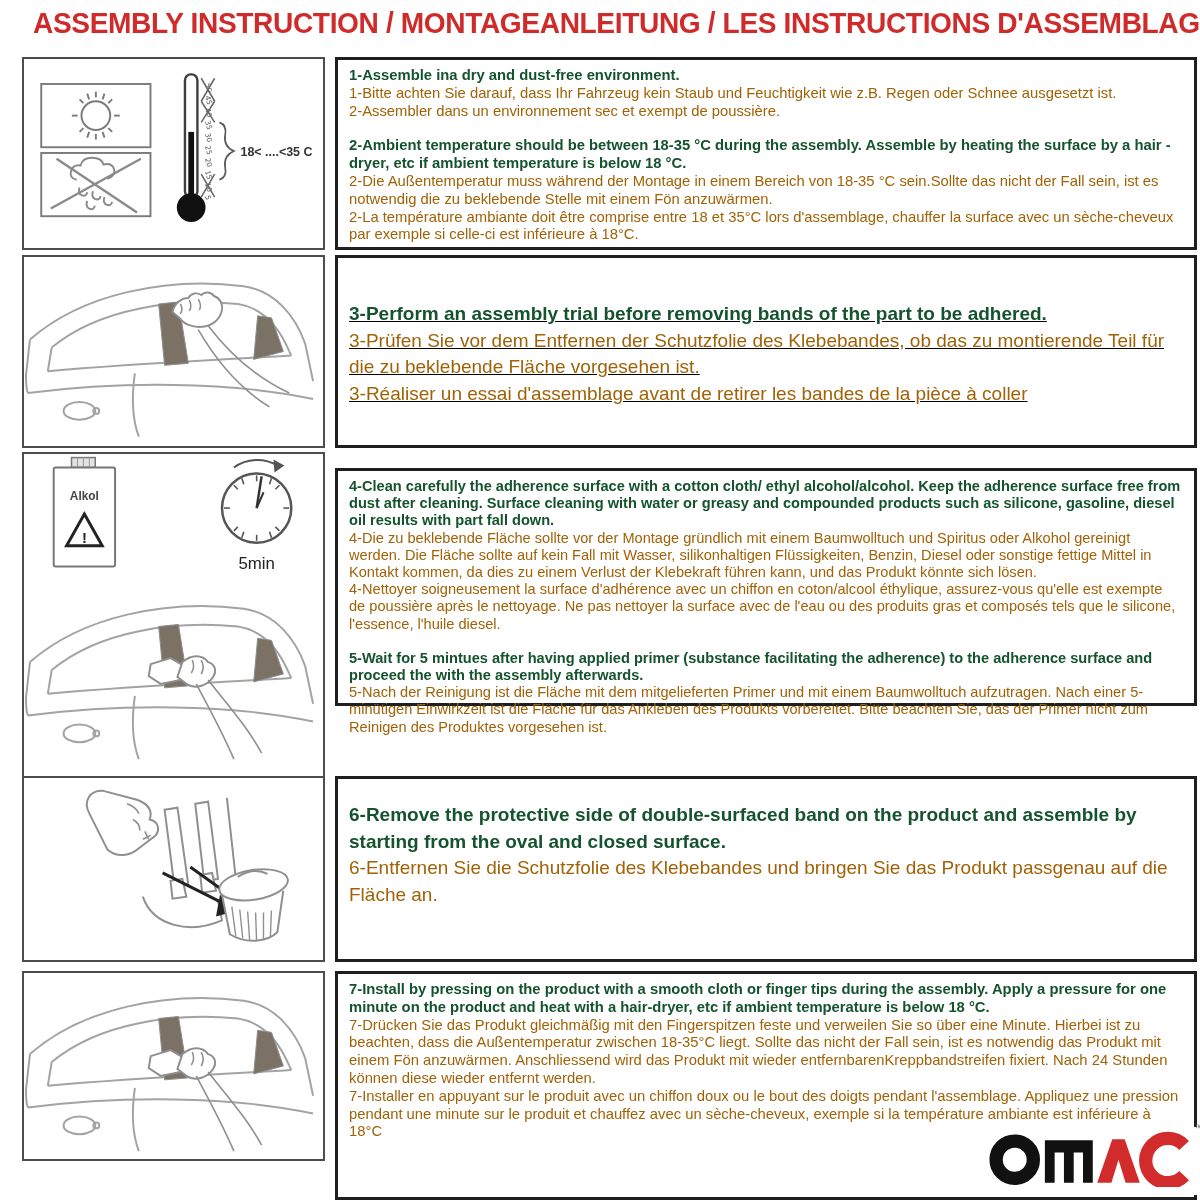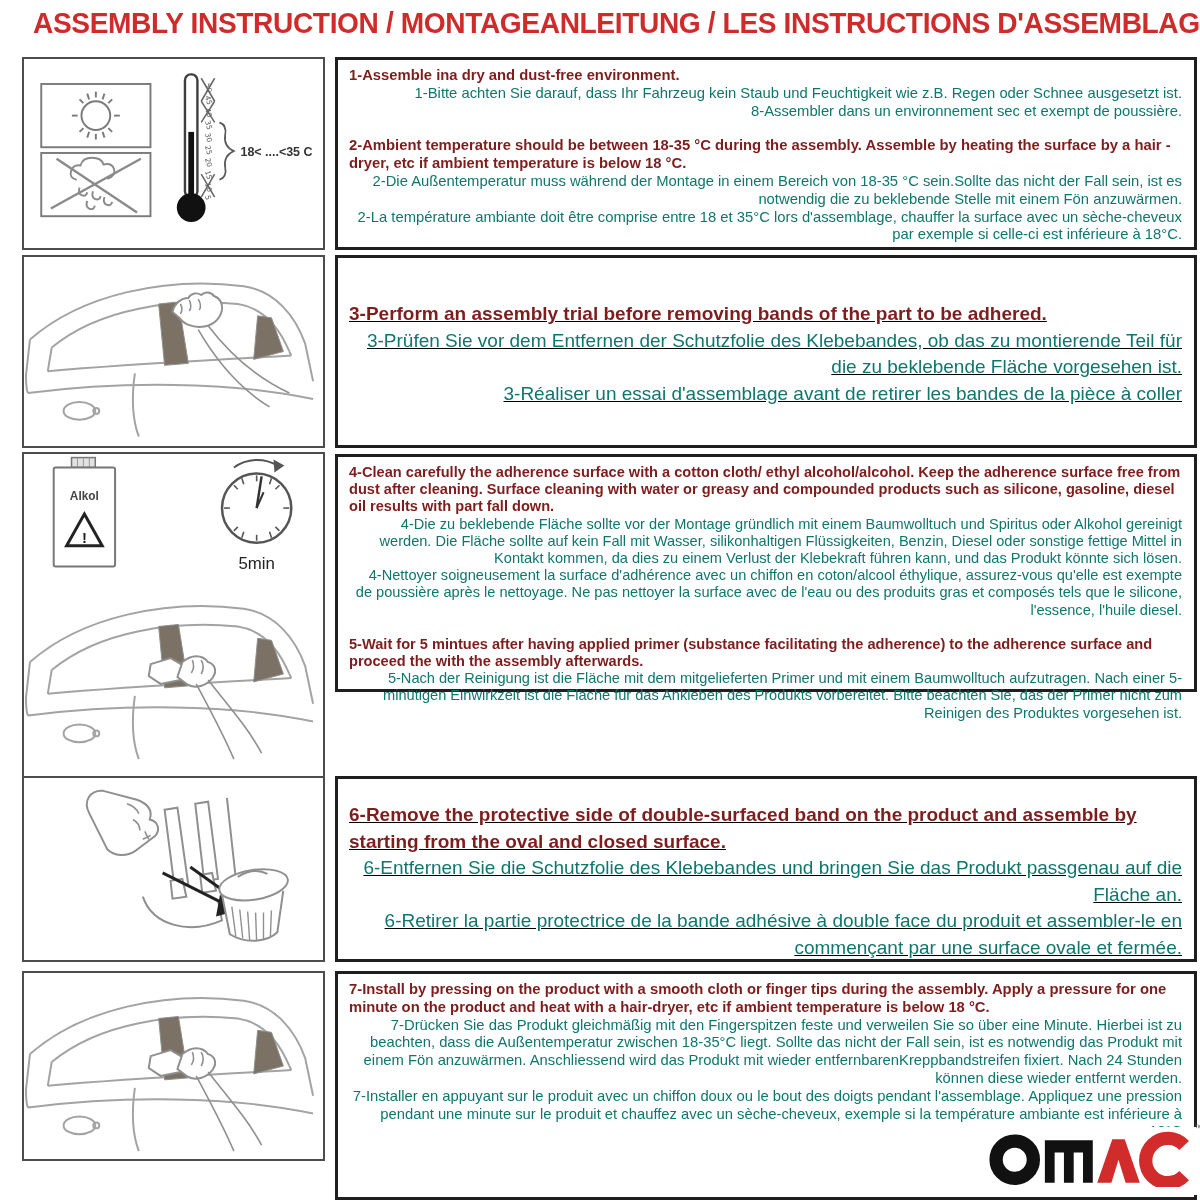--- a/index.html
+++ b/index.html
@@ -10,25 +10,25 @@
            transform-origin:left center;}
   .row{position:absolute;left:0;width:1200px;}
   .illus{position:absolute;left:22px;width:303px;background:#fff;border:2px solid #4d4d4d;
          box-sizing:border-box;}
   .tbox{position:absolute;left:335px;width:862px;background:#fff;border:3px solid #1f1f1f;
         box-sizing:border-box;padding:7px 12px 0 11px;}
   .tbox p{margin:0;}
   .s-small p{font-size:14.8px;line-height:17.8px;}
   .s-small3 p{font-size:14.6px;line-height:17.2px;}
   .s-large p{font-size:19px;line-height:26.5px;}
-  p.b{font-weight:bold;color:#7f1d1d;}
-  p.r{font-weight:normal;color:#0f766e;text-align:right;}
+  p.b{font-weight:bold;color:#14532d;}
+  p.r{font-weight:normal;color:#a16207;}
   .gap{margin-top:17px !important;}
   .pt-big{padding-top:43px;text-decoration:underline;}
-  .pt-mid{padding-top:23px;text-decoration:underline;}
+  .pt-mid{padding-top:23px;}
   svg{display:block;}
   .logo{position:absolute;left:983px;top:1127px;width:212px;height:68px;background:#fff;
         padding-left:6px;z-index:3;}
   .tm{position:absolute;right:-2px;top:-4px;font-size:9px;color:#555;}
 </style>
 </head>
 <body>
 
 <div class="page">
 
@@ -95,21 +95,21 @@
               <line x1="199" y1="116" x2="185" y2="140"></line>
           </g>
           <path d="M204,62 q8,3 6,13 q-2,12 9,17 q-11,5 -9,17 q2,10 -6,13" fill="none" stroke="#5a5a5a" stroke-width="1.8"></path>
           <text x="226" y="97" font-size="13" font-weight="bold" fill="#333">18&lt; ....&lt;35 C</text>
         </g>
       </svg>
     </div>
     <div class="tbox s-small" style="top:0;height:193px">
       <p class="b">1-Assemble ina dry and dust-free environment.</p>
       <p class="r">1-Bitte achten Sie darauf, dass Ihr Fahrzeug kein Staub und Feuchtigkeit wie z.B. Regen oder Schnee ausgesetzt ist.</p>
-      <p class="r">8-Assembler dans un environnement sec et exempt de poussière.</p>
+      <p class="r">2-Assembler dans un environnement sec et exempt de poussière.</p>
       <p class="b gap">2-Ambient temperature should be between 18-35 °C  during the assembly. Assemble by heating the surface by a hair -dryer, etc if ambient temperature is below 18 °C.</p>
       <p class="r">2-Die Außentemperatur muss während der Montage in einem Bereich von 18-35 °C  sein.Sollte das nicht der Fall sein, ist es notwendig die zu beklebende Stelle mit einem Fön anzuwärmen.</p>
       <p class="r">2-La température ambiante doit être comprise entre 18 et 35°C lors d'assemblage, chauffer la surface avec un sèche-cheveux par exemple si celle-ci est inférieure à 18°C.</p>
     </div>
   </div>
 
   <div class="row" style="top:255px">
     <div class="illus" style="top:0;height:193px">
       <svg width="297" height="187" viewBox="0 0 300 182">
         <g stroke="#a3a3a3" stroke-width="2" fill="none">
@@ -201,21 +201,21 @@
           <path d="M160,80 c9,-8 20,-8 26,0 c7,2 9,9 5,15 c-6,9 -18,13 -27,7 l-9,-7 z" fill="#fff" stroke="#8f8f8f" stroke-width="2"></path>
           <g stroke="#8f8f8f" stroke-width="1.6" fill="none">
             <path d="M170,78 q3,7 -1,13"></path>
               <path d="M179,78 q4,7 0,14"></path>
             <path d="M186,98 C208,126 226,146 240,172"></path>
               <path d="M174,102 C190,132 202,154 212,178"></path>
           </g>
         </g>
       </svg>
     </div>
-    <div class="tbox s-small3" style="top:2px;height:238px">
+    <div class="tbox s-small3" style="top:16px;height:238px">
       <p class="b">4-Clean carefully the adherence surface with a cotton cloth/ ethyl alcohol/alcohol. Keep the adherence surface free from dust after cleaning. Surface cleaning with water or greasy and compounded products such as silicone, gasoline, diesel oil results with part fall down.</p>
       <p class="r">4-Die zu beklebende Fläche sollte vor der Montage gründlich mit einem Baumwolltuch und Spiritus oder Alkohol gereinigt werden. Die Fläche sollte auf kein Fall mit Wasser, silikonhaltigen Flüssigkeiten, Benzin, Diesel oder sonstige fettige Mittel in Kontakt kommen, da dies zu einem Verlust der Klebekraft führen kann, und das Produkt könnte sich lösen.</p>
       <p class="r">4-Nettoyer soigneusement la surface d'adhérence avec un chiffon en coton/alcool éthylique, assurez-vous qu'elle est exempte de poussière après le nettoyage. Ne pas nettoyer la surface avec de l'eau ou des produits gras et composés tels que le silicone, l'essence, l'huile diesel.</p>
       <p class="b gap">5-Wait for 5 mintues after having applied primer (substance facilitating the adherence) to the adherence surface and proceed the with the assembly afterwards.</p>
       <p class="r">5-Nach der Reinigung ist die Fläche mit dem mitgelieferten Primer und mit einem Baumwolltuch aufzutragen. Nach einer 5-minütigen Einwirkzeit ist die Fläche für das Ankleben des Produkts vorbereitet. Bitte beachten Sie, das der Primer nicht zum Reinigen des Produktes vorgesehen ist.</p>
     </div>
   </div>
 
   <div class="row" style="top:776px">
     <div class="illus" style="top:0;height:186px">
@@ -254,21 +254,20 @@
               <line x1="250" y1="134" x2="249" y2="160"></line>
           </g>
           <ellipse cx="232" cy="108" rx="35" ry="15" transform="rotate(-9 232 108)"></ellipse>
           <path d="M216,100 q16,-10 30,-3" fill="none"></path>
         </g>
       </svg>
     </div>
     <div class="tbox s-large pt-mid" style="top:0;height:186px">
       <p class="b">6-Remove the protective side of double-surfaced band on the product and assemble by starting from the oval and closed surface.</p>
       <p class="r">6-Entfernen Sie die Schutzfolie des Klebebandes und bringen Sie das Produkt passgenau auf die Fläche an.</p>
-      <p class="r">6-Retirer la partie protectrice de la bande adhésive à double face du produit et assembler-le en commençant par une surface ovale et fermée.</p>
     </div>
   </div>
 
   <div class="row" style="top:971px">
     <div class="illus" style="top:0;height:190px">
       <svg width="297" height="184" viewBox="0 0 300 182">
         <g stroke="#a3a3a3" stroke-width="2" fill="none">
           <path d="M6,80 C58,34 144,16 222,26 C254,31 274,56 284,84 L292,122"></path>
           <path d="M28,88 C76,48 152,38 216,44 C242,48 258,68 268,92"></path>
           <path d="M24,112 C114,104 208,100 270,96"></path>

